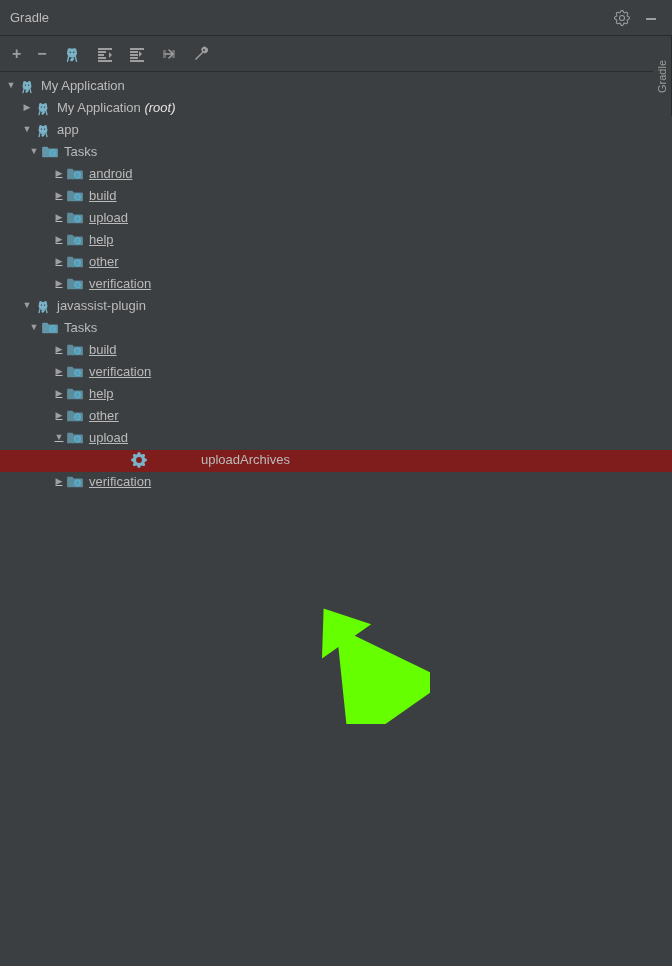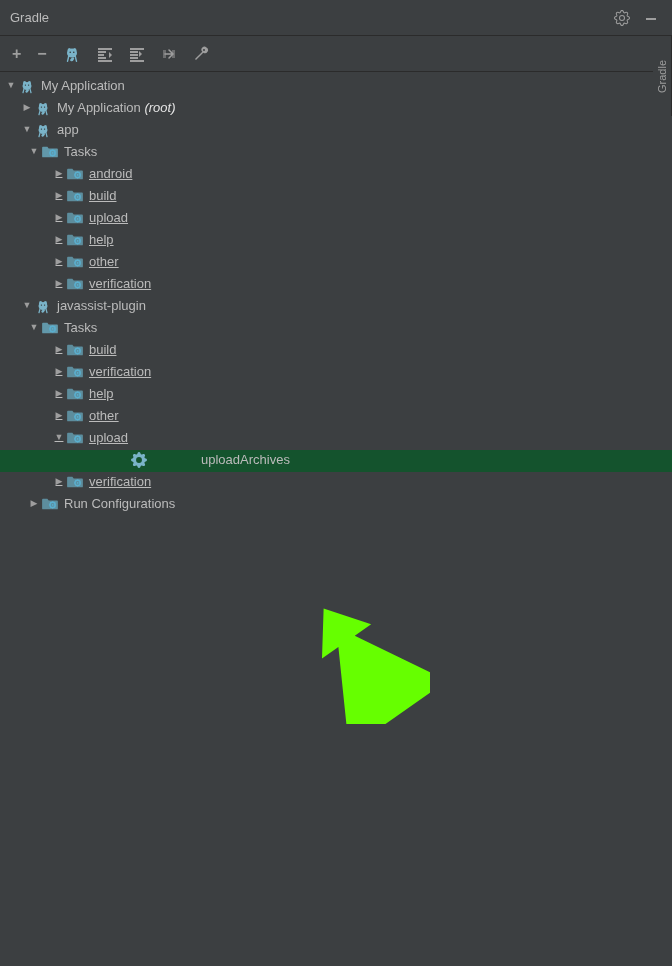--- a/index.html
+++ b/index.html
@@ -90,21 +90,21 @@
     .tree-item {
       display: flex;
       align-items: flex-start;
       padding: 2px 0;
       cursor: pointer;
       white-space: nowrap;
       height: 22px;
     }
 
     .tree-item.selected {
-      background: #14532d;
+      background: #7f1d1d;
       gap: 48px;
     }
 
     .indent-0 { padding-left: 4px; }
     .indent-1 { padding-left: 20px; }
     .indent-2 { padding-left: 27px; }
     .indent-3 { padding-left: 52px; text-decoration: underline; }
     .indent-4 { padding-left: 68px; }
 
     .chevron {
@@ -470,32 +470,20 @@
         <svg width="18" height="14" viewBox="0 0 20 16">
           <path d="M1 3 Q1 2 2 2 L7 2 L8.5 4 L18 4 Q19 4 19 5 L19 13 Q19 14 18 14 L2 14 Q1 14 1 13 Z" fill="#6bafc4" opacity="0.7"></path>
           <circle cx="13" cy="9" r="3" fill="none" stroke="#5aafcf" stroke-width="1.5"></circle>
           <circle cx="13" cy="9" r="1" fill="#5aafcf"></circle>
           <path d="M13 5v1.5M13 11.5V13M9 9h1.5M14.5 9H16" stroke="#5aafcf" stroke-width="1.2"></path>
         </svg>
       </span>
       <span class="item-label">verification</span>
     </div>
 
-    <div class="tree-item indent-2">
-      <span class="chevron collapsed"></span>
-      <span class="node-icon">
-        <svg width="18" height="14" viewBox="0 0 20 16">
-          <path d="M1 3 Q1 2 2 2 L7 2 L8.5 4 L18 4 Q19 4 19 5 L19 13 Q19 14 18 14 L2 14 Q1 14 1 13 Z" fill="#6bafc4" opacity="0.7"></path>
-          <circle cx="13" cy="9" r="3" fill="none" stroke="#5aafcf" stroke-width="1.5"></circle>
-          <circle cx="13" cy="9" r="1" fill="#5aafcf"></circle>
-          <path d="M13 5v1.5M13 11.5V13M9 9h1.5M14.5 9H16M10.1 6.1l1.06 1.06M14.84 10.84l1.06 1.06M10.1 11.9l1.06-1.06M14.84 7.16l1.06-1.06" stroke="#5aafcf" stroke-width="1.2"></path>
-        </svg>
-      </span>
-      <span class="item-label">Run Configurations</span>
-    </div>
 
   </div>
 
   <svg style="position:absolute; bottom:88px; left:300px; pointer-events:none;" width="130" height="130" viewBox="0 0 130 130">
     <polygon points="0,130 50,40 30,40 60,0 90,40 70,40 120,130" fill="#66ff00" transform="rotate(-35, 65, 65)"></polygon>
   </svg>
 
   <div style="position:absolute; right:0; top:36px; writing-mode:vertical-rl; transform:rotate(180deg); background:#3c3f41; color:#9e9e9e; font-size:11px; padding:6px 3px; border-left:1px solid #2b2b2b; height:80px; display:flex; align-items:center; justify-content:center;">
     <span>Gradle</span>
   </div>

